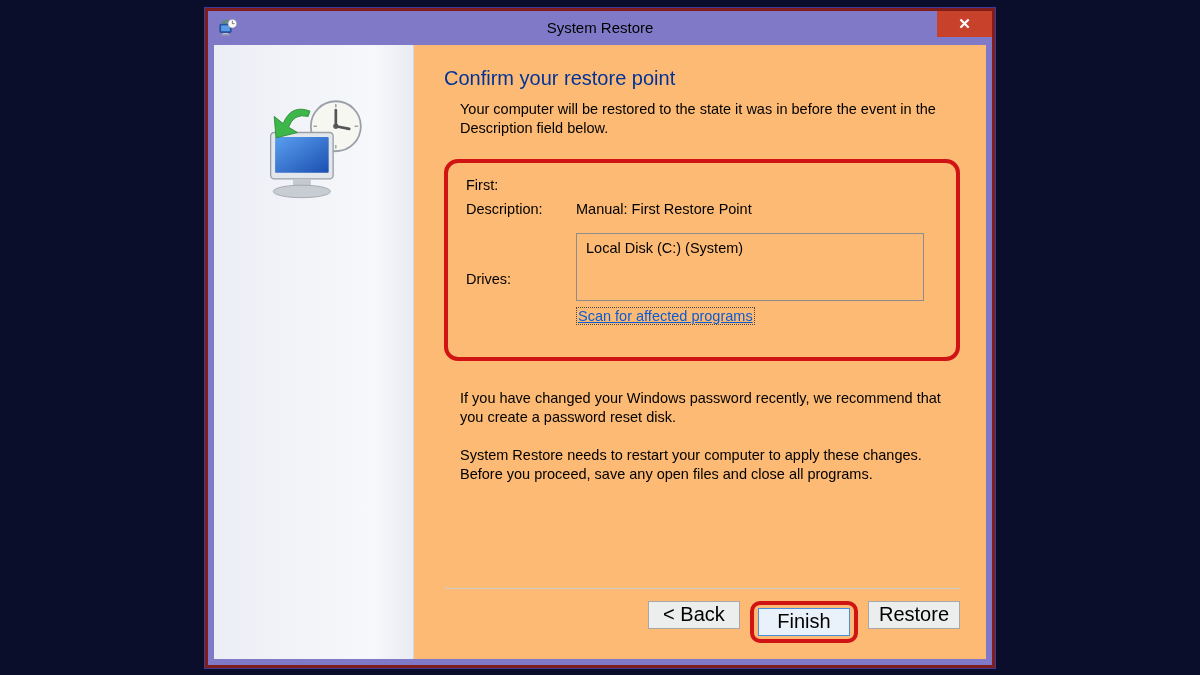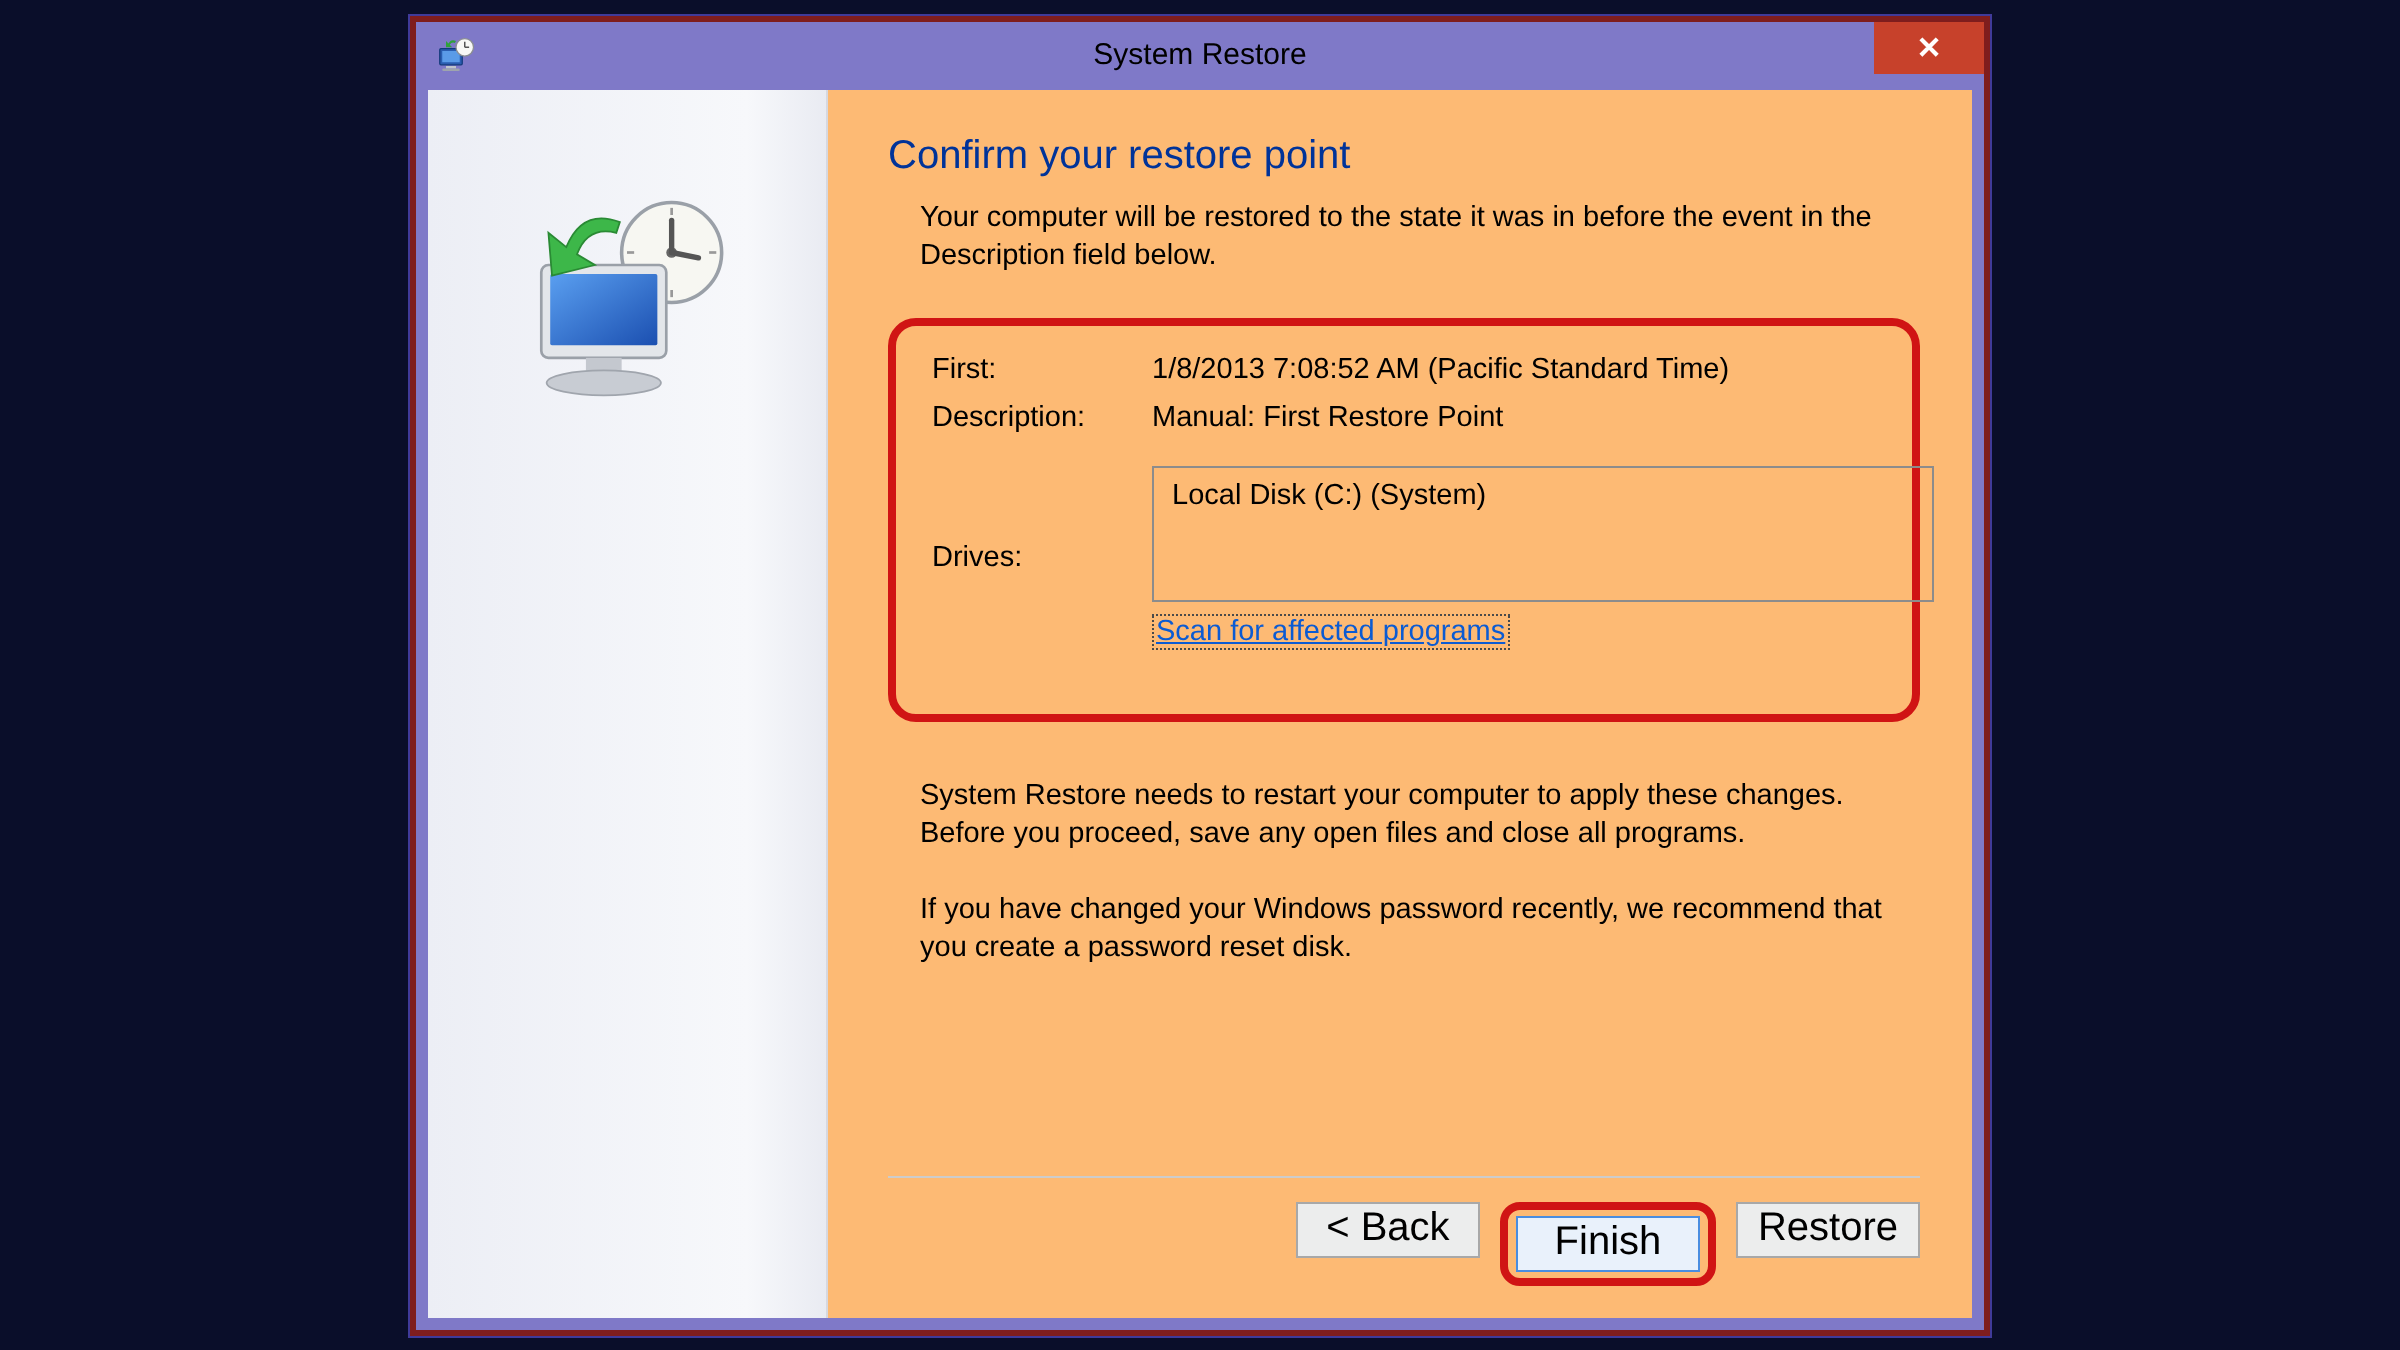--- a/index.html
+++ b/index.html
@@ -102,21 +102,21 @@
     border-radius:14px;
     padding: 14px 18px 24px 18px;
     margin-bottom: 28px;
   }
   .row { display:flex; margin-bottom:8px; font-size:14.5px; }
   .row .label { width: 110px; flex-shrink:0; }
   .row .value { flex:1; }
   .row.drives { margin-top: 16px; align-items:center;}
   .drivesbox {
     border:1px solid #8c8c8c;
-    width: 391px;
+    width: 348px;
     height: 68px;
     padding: 6px 9px;
     font-size:14.5px;
   }
   .scanlink {
     display:inline-block;
     margin-top: 6px;
     color:#0b5bd3;
     text-decoration:underline;
     border:1px dotted #4a4a4a;
@@ -213,39 +213,38 @@
       </svg>
     </div>
 
     <div class="main">
       <div class="heading">Confirm your restore point</div>
       <div class="intro">Your computer will be restored to the state it was in before the event in the Description field below.</div>
 
       <div class="highlight">
         <div class="row">
           <div class="label">First:</div>
-          <div class="value">1/8/2013 7:08:52 AM (Pacific Standard Time)</div>
         </div>
         <div class="row">
           <div class="label">Description:</div>
           <div class="value">Manual: First Restore Point</div>
         </div>
         <div class="row drives">
           <div class="label">Drives:</div>
           <div>
             <div class="drivesbox">
               <span>Local Disk (C:) (System)</span>
             </div>
             <a class="scanlink">Scan for affected programs</a>
           </div>
         </div>
       </div>
 
+      <div class="note">If you have changed your Windows password recently, we recommend that you create a password reset disk.</div>
       <div class="note">System Restore needs to restart your computer to apply these changes. Before you proceed, save any open files and close all programs.</div>
-      <div class="note">If you have changed your Windows password recently, we recommend that you create a password reset disk.</div>
 
       <div class="spacer"></div>
 
       <div class="footer">
         <button class="btn">&lt; Back</button>
         <span class="finish-wrap">
           <button class="btn primary">Finish</button>
         </span>
         <button class="btn">Restore</button>
       </div>

